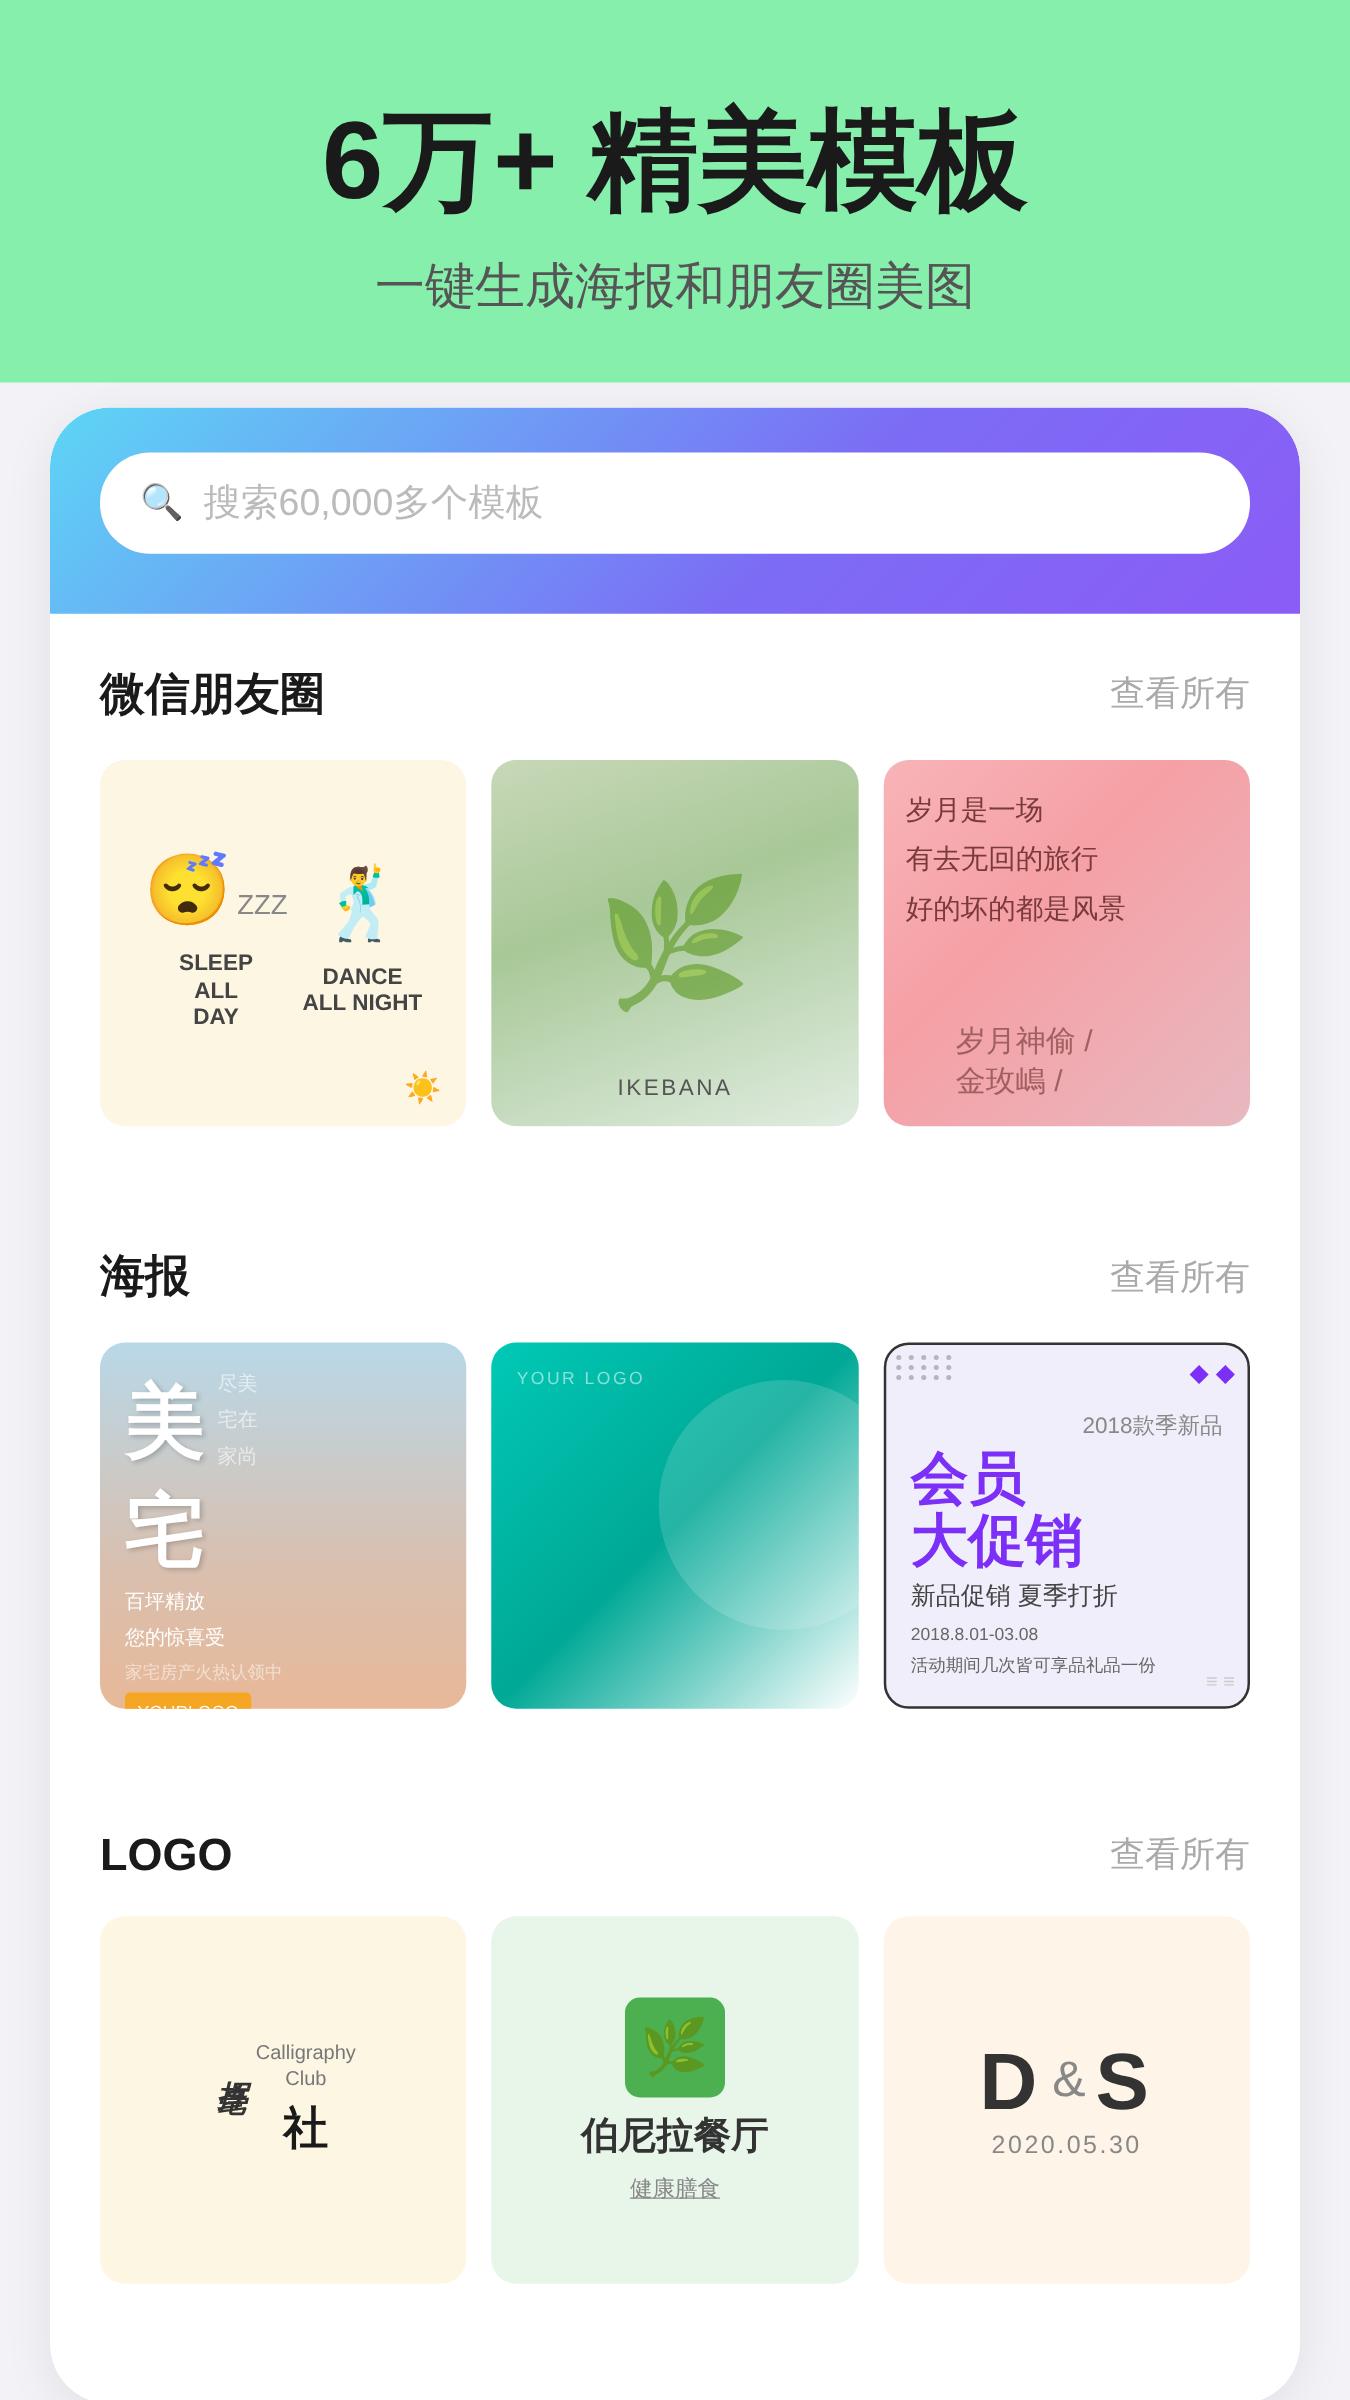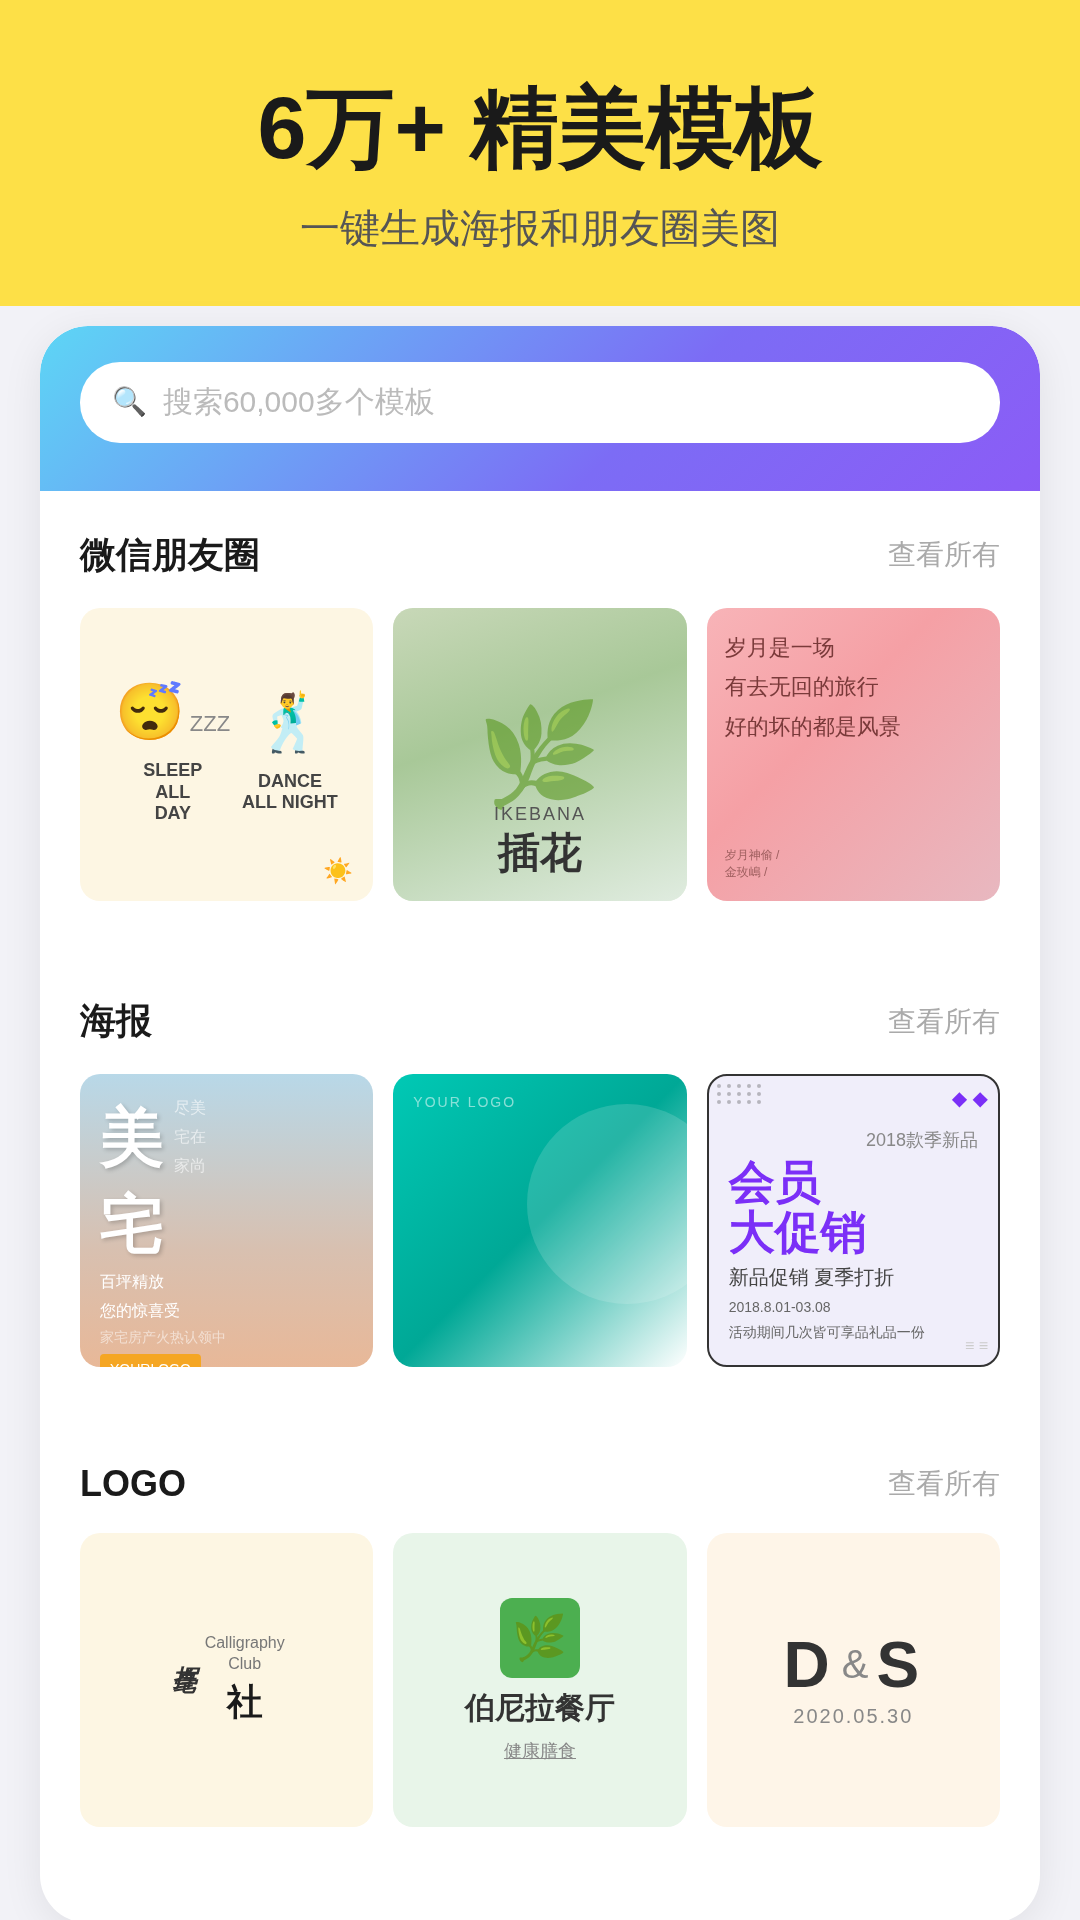--- a/index.html
+++ b/index.html
@@ -9,21 +9,21 @@
       min-height: 1920px;
       background: #f2f2f7;
       font-family: -apple-system, 'PingFang SC', 'Helvetica Neue', sans-serif;
       overflow-x: hidden;
     }
 
     
     .hero {
       text-align: center;
       padding: 80px 60px 50px;
-      background: #fde047;
+      background: #86efac;
     }
     .hero-title {
       font-size: 88px;
       font-weight: 900;
       color: #1a1a1a;
       line-height: 1.1;
       margin-bottom: 24px;
     }
     .hero-subtitle {
       font-size: 40px;
@@ -195,22 +195,23 @@
       font-size: 22px;
       color: #7a3a3a;
       line-height: 1.8;
     }
     .wechat-card-3-bottom {
       display: flex;
       justify-content: space-between;
       align-items: flex-end;
     }
     .author-info {
-      font-size: 12px;
+      font-size: 24px;
       color: #a06060;
+      margin-left: 40px;
     }
 
     
     .section-gap {
       height: 40px;
     }
 
     
     .poster-card-1 {
       background: linear-gradient(180deg, #b8d8e8 0%, #d8c0b0 60%, #e8b898 100%);
@@ -443,21 +444,20 @@
         </div>
         <span class="sun-decoration">☀️</span>
       </div>
 
       <div class="template-card wechat-card-2">
         <div class="ikebana-bg">
           <span class="ikebana-leaf">🌿</span>
         </div>
         <div class="ikebana-text-wrap">
           <div class="ikebana-en">IKEBANA</div>
-          <div class="ikebana-cn">插花</div>
         </div>
       </div>
 
       <div class="template-card wechat-card-3">
         <div class="wechat-card-3-text">
           <span>岁月是一场</span><br>
           <span>有去无回的旅行</span><br>
           <span>好的坏的都是风景</span>
         </div>
         <div class="wechat-card-3-bottom">

